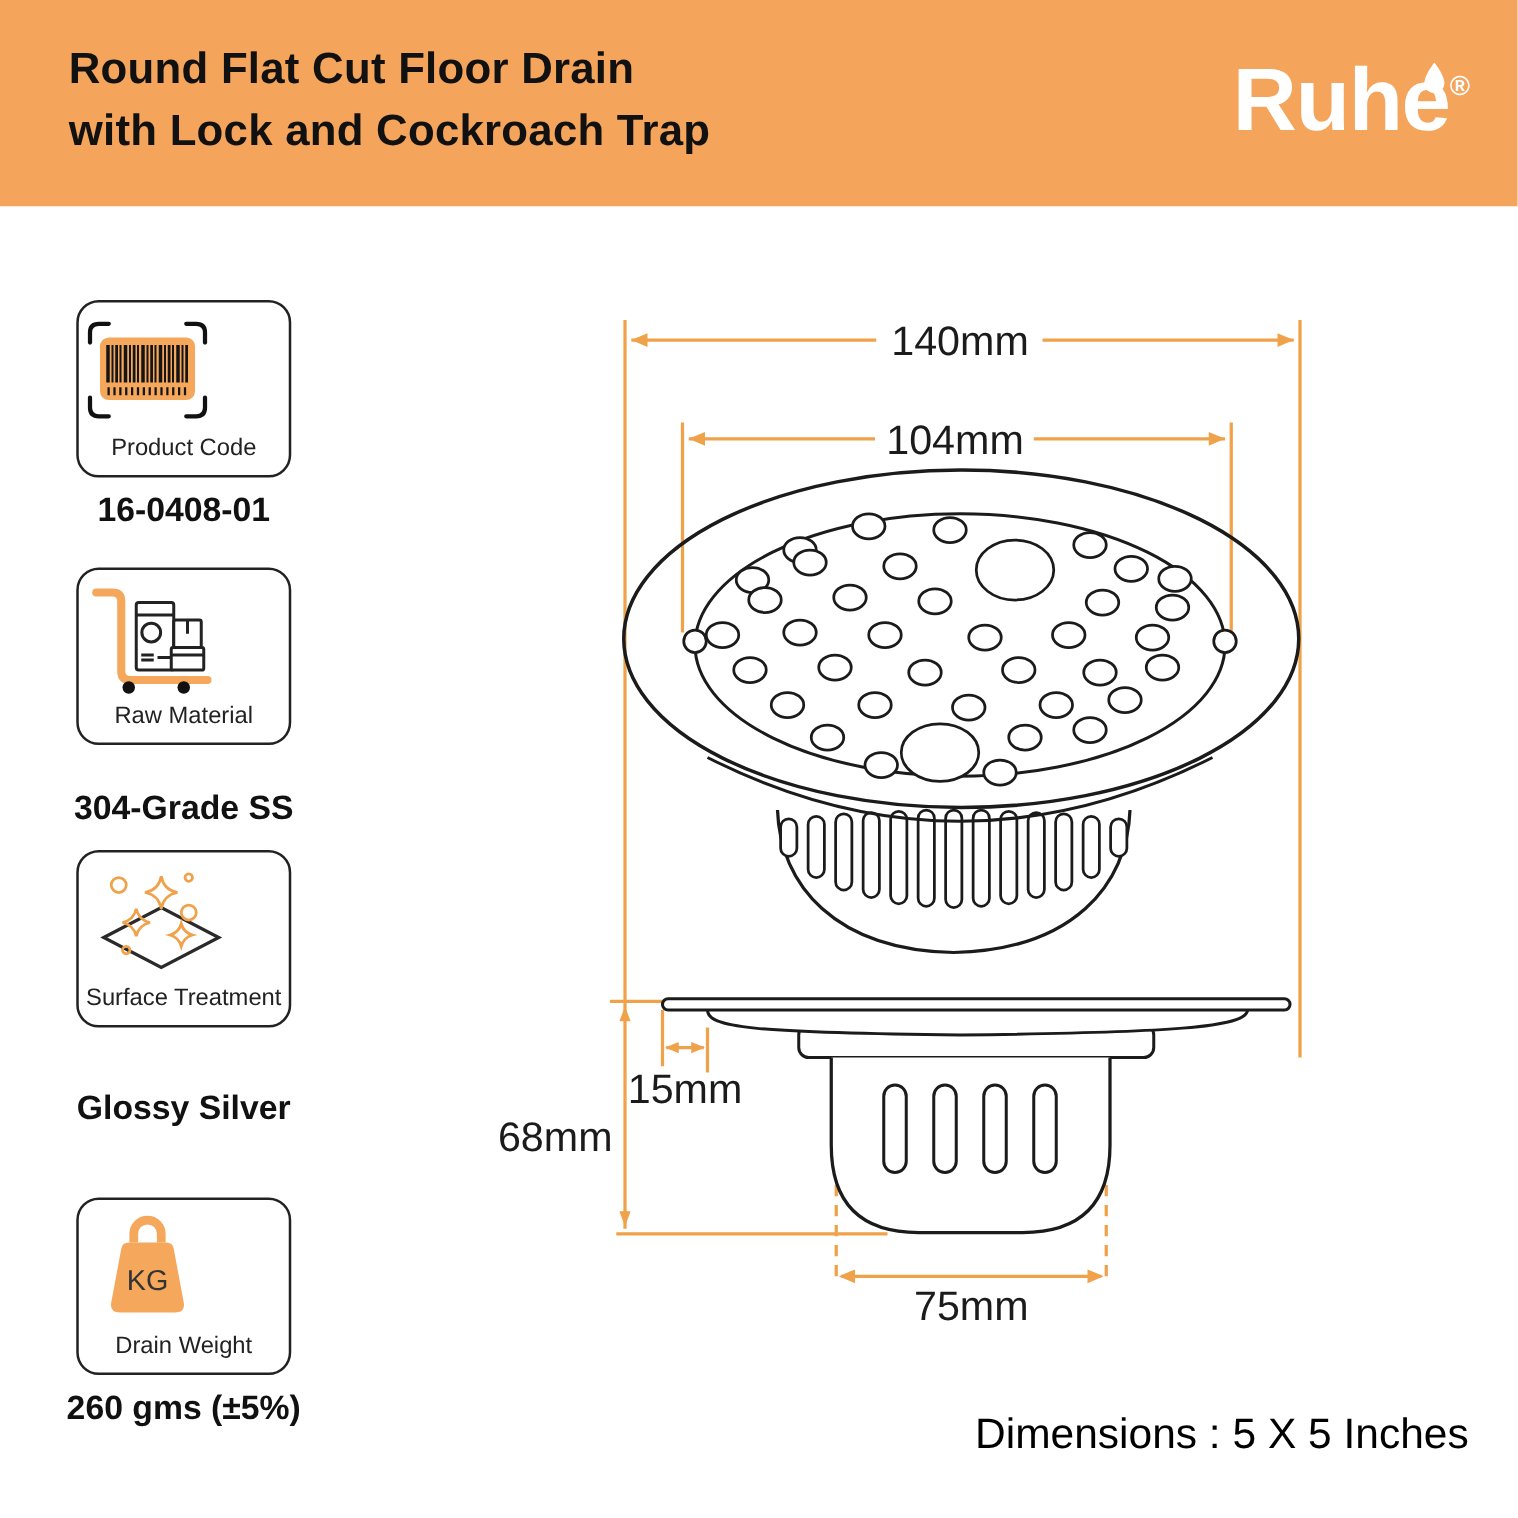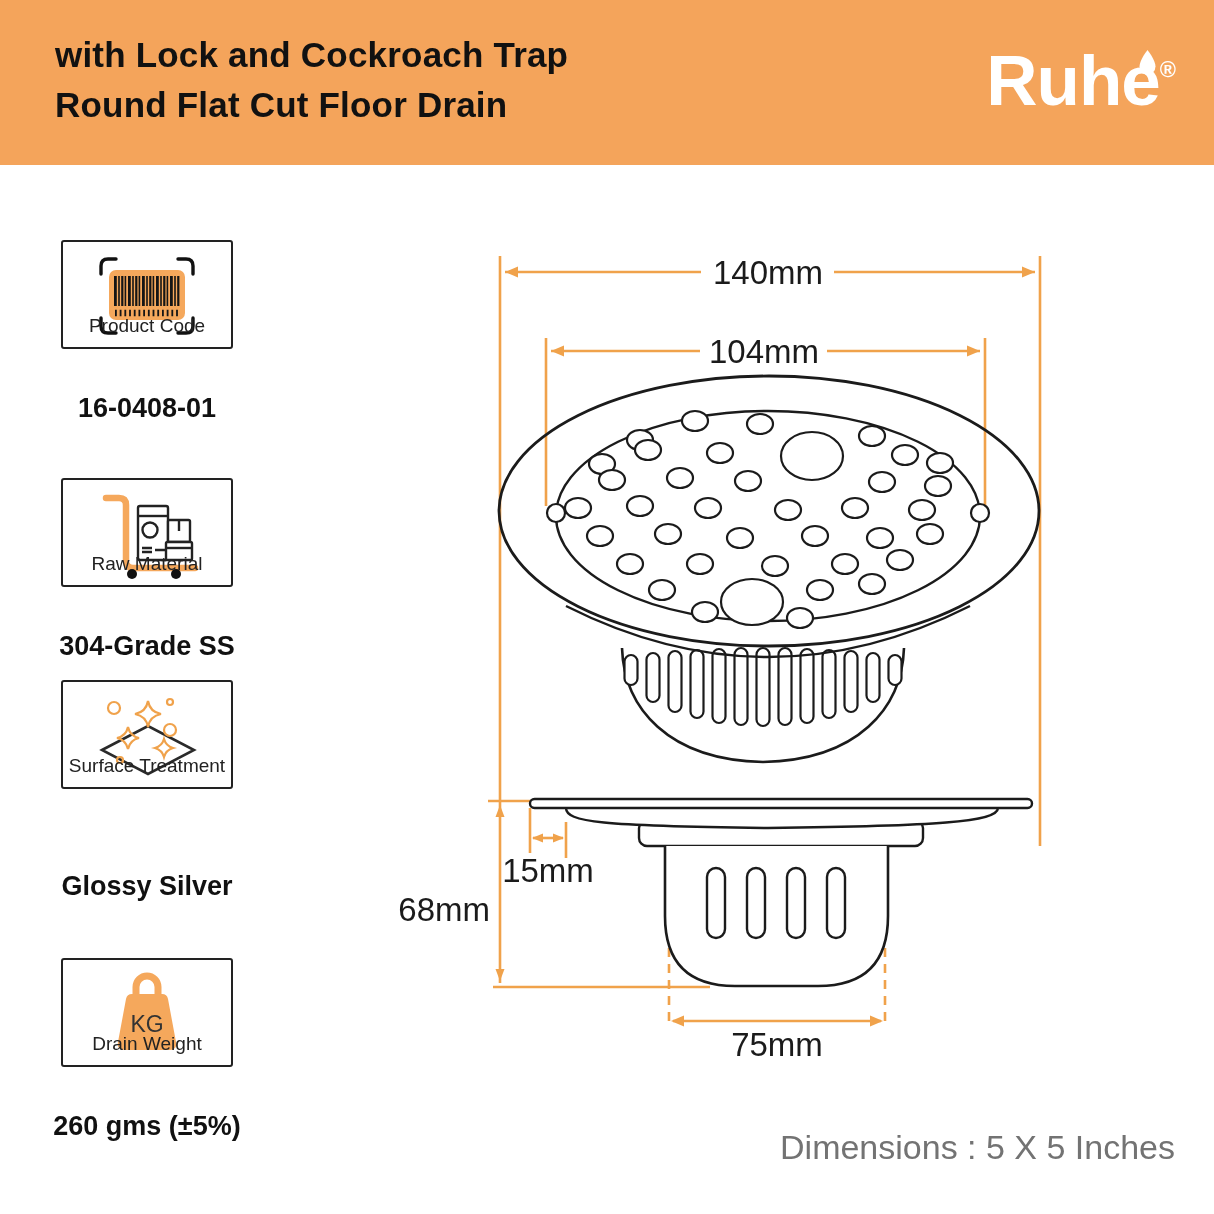--- a/index.html
+++ b/index.html
@@ -14,49 +14,49 @@
     background:#F4A45B;
   }
   .title { position:absolute; left:55px; top:30px; font-size:35px; font-weight:700;
            line-height:50px; color:#111; letter-spacing:0.2px; }
   .logo { position:absolute; right:38px; top:40px; height:90px; }
   .logo-text { font-size:71px; font-weight:700; color:#ffffff; letter-spacing:-1px; }
   .logo-reg { font-size:22px; font-weight:700; color:#ffffff; vertical-align:28px; }
   .logo-drop { position:absolute; right:58px; top:50px; }
   
   .spec-card {
-    position:absolute; left:61px; width:172px; height:109px;
-    border:2.4px solid #222; border-radius:3px; background:#fff;
-  }
-  .card-1 { top:240px; } .card-2 { top:478px; } .card-3 { top:680px; } .card-4 { top:958px; }
-  .card-icon { position:absolute; top:8px; left:0; width:100%; text-align:center; }
+    position:absolute; left:61px; width:172px; height:142px;
+    border:2.4px solid #222; border-radius:18px; background:#fff;
+  }
+  .card-1 { top:240px; } .card-2 { top:454px; } .card-3 { top:680px; } .card-4 { top:958px; }
+  .card-icon { position:absolute; top:8px; left:0; width:100%; text-align:left; }
   .card-icon svg { display:inline-block; }
   .card-label { position:absolute; bottom:10px; left:0; width:100%;
                 text-align:center; font-size:19px; color:#222; }
   .spec-value { position:absolute; left:-14px; width:322px; text-align:center;
                 font-size:27px; font-weight:700; color:#111; }
   .value-1 { top:393px; } .value-2 { top:631px; } .value-3 { top:871px; } .value-4 { top:1111px; }
   
   .drawing { position:absolute; left:380px; top:188px; }
   .drawing svg text { font-family:"Liberation Sans", sans-serif; fill:#1b1b1b; }
   .dim-text { font-size:33px; }
   
   .footer-dims {
-    position:absolute; right:39px; top:1128px; font-size:34px; color:#737373;
+    position:absolute; right:39px; top:1128px; font-size:34px; color:#000000;
   }
 </style>
 </head>
 <body>
 
 <div>
 
   <div class="header">
     <div class="title">
+      <div>Round Flat Cut Floor Drain</div>
       <div>with Lock and Cockroach Trap</div>
-      <div>Round Flat Cut Floor Drain</div>
     </div>
     <div class="logo">
       <span class="logo-text">Ruhe</span><span class="logo-reg">®</span>
     </div>
     <svg class="logo-drop" width="17" height="26" viewBox="0 0 17 26">
       <path d="M8.5,0 C8.5,0 0.5,10 0.5,16.5 a8,8 0 0 0 16,0 C16.5,10 8.5,0 8.5,0 Z" fill="#ffffff"></path>
     </svg>
   </div>
 
   <div class="spec-card card-1">

